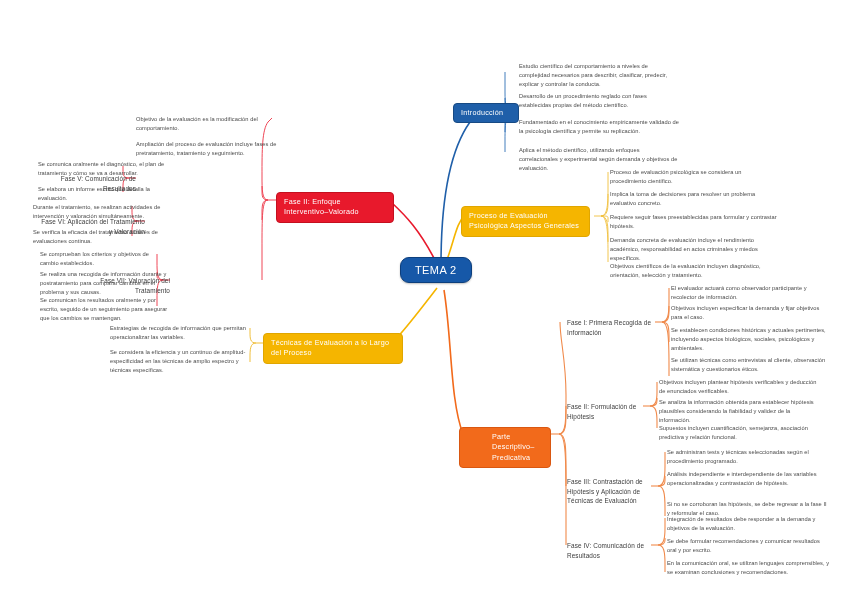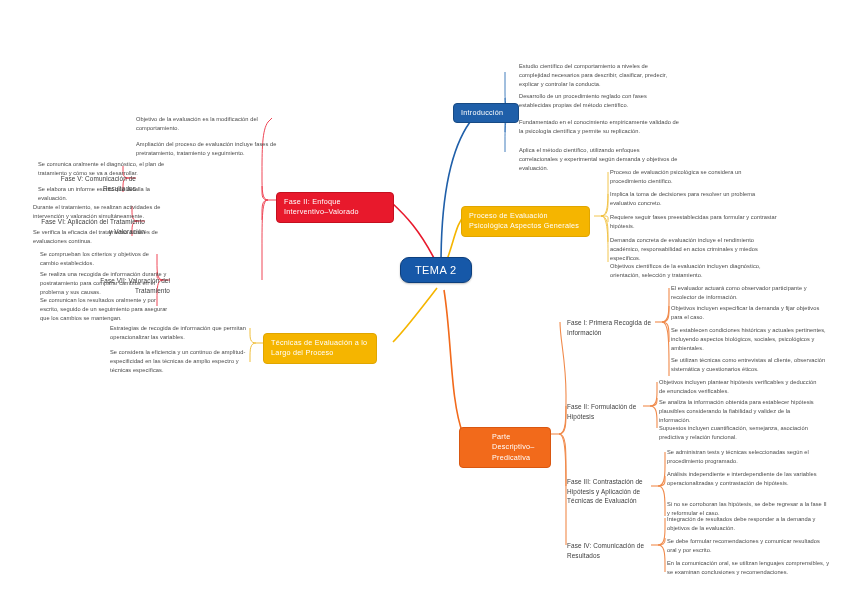--- a/index.html
+++ b/index.html
@@ -176,17 +176,17 @@
 
   <div class="node label2 rt" style="left:40px;top:217px;width:105px;">Fase VI: Aplicación del Tratamiento y Valoración</div>
   <div class="node leaf" style="left:33px;top:203px;width:130px;">Durante el tratamiento, se realizan actividades de intervención y valoración simultáneamente.</div>
   <div class="node leaf" style="left:33px;top:228px;width:130px;">Se verifica la eficacia del tratamiento a través de evaluaciones continua.</div>
 
   <div class="node label2 rt" style="left:90px;top:276px;width:80px;">Fase VII: Valoración del Tratamiento</div>
   <div class="node leaf" style="left:40px;top:250px;width:128px;">Se comprueban los criterios y objetivos de cambio establecidos.</div>
   <div class="node leaf" style="left:40px;top:270px;width:128px;">Se realiza una recogida de información durante y postratamiento para comparar cambios en el problema y sus causas.</div>
   <div class="node leaf" style="left:40px;top:296px;width:128px;">Se comunican los resultados oralmente y por escrito, seguido de un seguimiento para asegurar que los cambios se mantengan.</div>
 
-  <div class="node pill yellow" style="left:263px;top:333px;width:114px;">Técnicas de Evaluación a lo Largo del Proceso</div>
+  <div class="node pill yellow" style="left:263px;top:333px;width:140px;">Técnicas de Evaluación a lo Largo del Proceso</div>
   <div class="node leaf" style="left:110px;top:324px;width:140px;">Estrategias de recogida de información que permitan operacionalizar las variables.</div>
   <div class="node leaf" style="left:110px;top:348px;width:140px;">Se considera la eficiencia y un continuo de amplitud-especificidad en las técnicas de amplio espectro y técnicas específicas.</div>
 
 </div>
 
 </body></html>

